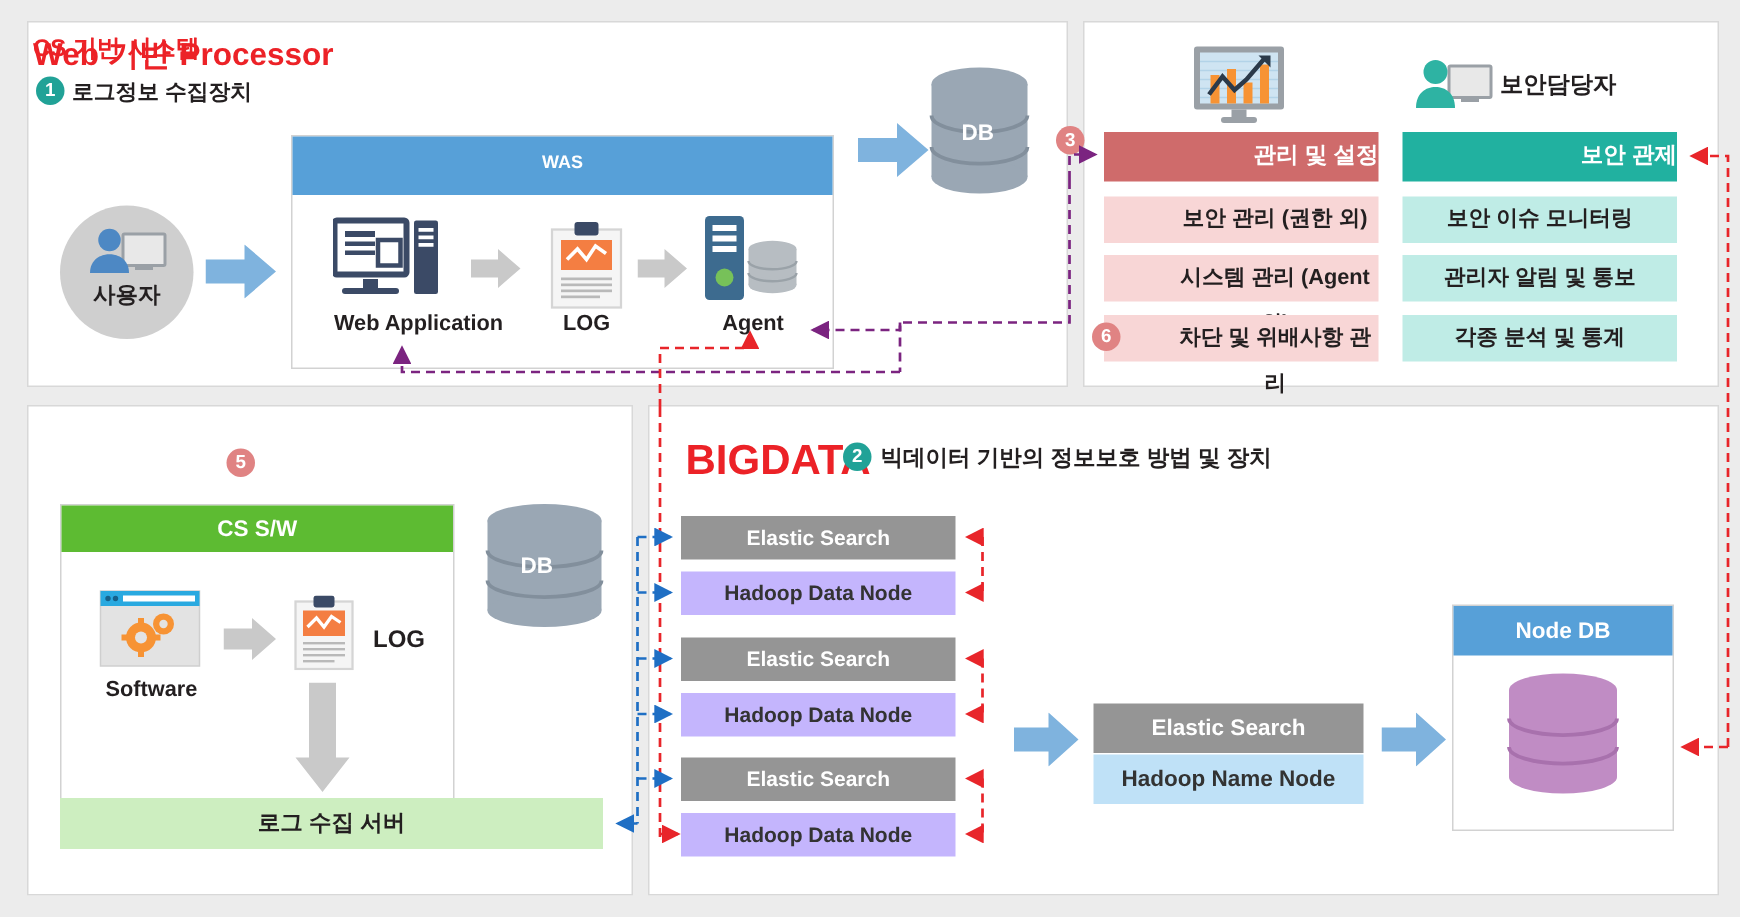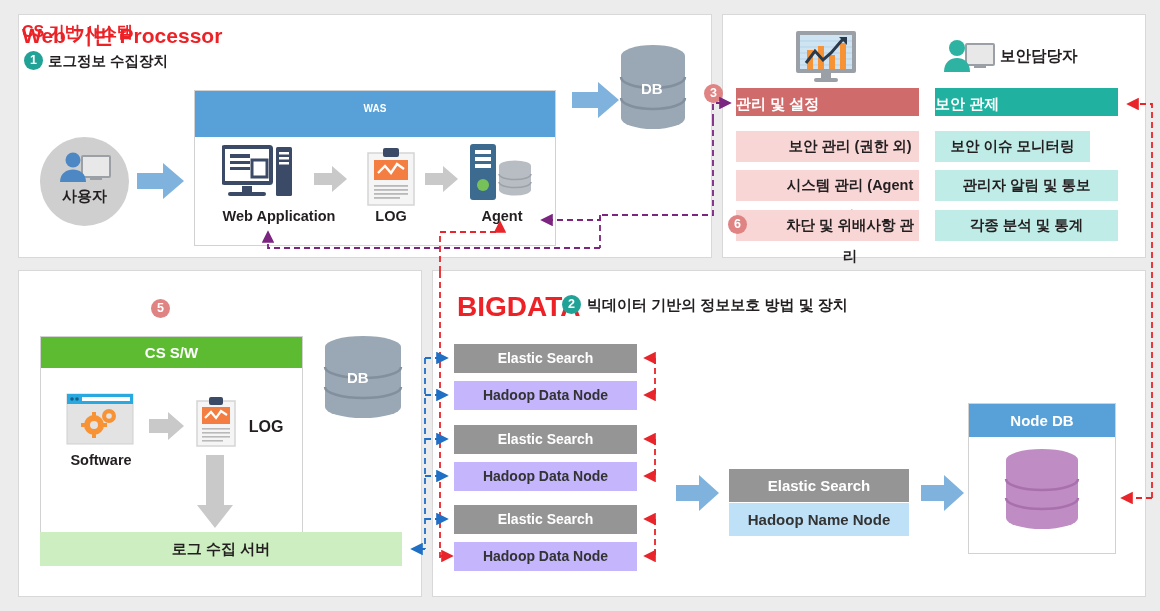--- a/index.html
+++ b/index.html
@@ -84,43 +84,43 @@
 
   
   #was-box {
     position: absolute;
     left: 194px; top: 90px;
     width: 362px; height: 156px;
     border: 1px solid #d2d2d2;
     background: #fff;
   }
   #was-head {
-    height: 46px;
+    height: 39px;
     background: #57a0d8;
     color: #fff;
-    font-size: 10px;
+    font-size: 12px;
     font-weight: bold;
     text-align: center;
     line-height: 35px;
   }
   .node-label {
     position: absolute;
     font-size: 14.5px;
     font-weight: bold;
     color: #231f20;
     text-align: center;
     white-space: nowrap;
   }
 
   
   .col-head {
     position: absolute;
-    height: 28px;
+    height: 33px;
     line-height: 31px;
-    text-align: left;
+    text-align: right;
     color: #fff;
     font-size: 15px;
     font-weight: bold;
   }
   .col-item {
     position: absolute;
     height: 31px;
     line-height: 31px;
     text-align: center;
     font-size: 14.5px;
@@ -356,21 +356,21 @@
 <div class="lbl-secofficer">보안담당자</div>
 
 <div class="col-head head-red" style="left:736px; top:88px; width:183px;">관리 및 설정</div>
 <div class="badge red" id="badge-3">3</div>
 <div class="col-item item-red" style="left:736px; top:131px; width:183px;">보안 관리 (권한 외)</div>
 <div class="col-item item-red" style="left:736px; top:170px; width:183px;">시스템 관리 (Agent 외)</div>
 <div class="col-item item-red" style="left:736px; top:210px; width:183px;">차단 및 위배사항 관리</div>
 <div class="badge red" id="badge-6">6</div>
 
 <div class="col-head head-teal" style="left:935px; top:88px; width:183px;">보안 관제</div>
-<div class="col-item item-teal" style="left:935px; top:131px; width:155px;">보안 이슈 모니터링</div>
+<div class="col-item item-teal" style="left:935px; top:131px; width:183px;">보안 이슈 모니터링</div>
 <div class="col-item item-teal" style="left:935px; top:170px; width:183px;">관리자 알림 및 통보</div>
 <div class="col-item item-teal" style="left:935px; top:210px; width:183px;">각종 분석 및 통계</div>
 
 <div class="panel-title" id="title-cs">CS 기반 시스템</div>
 <div class="badge red" id="badge-5">5</div>
 
 <div id="cs-box">
   <div id="cs-head">CS S/W</div>
 </div>
 

